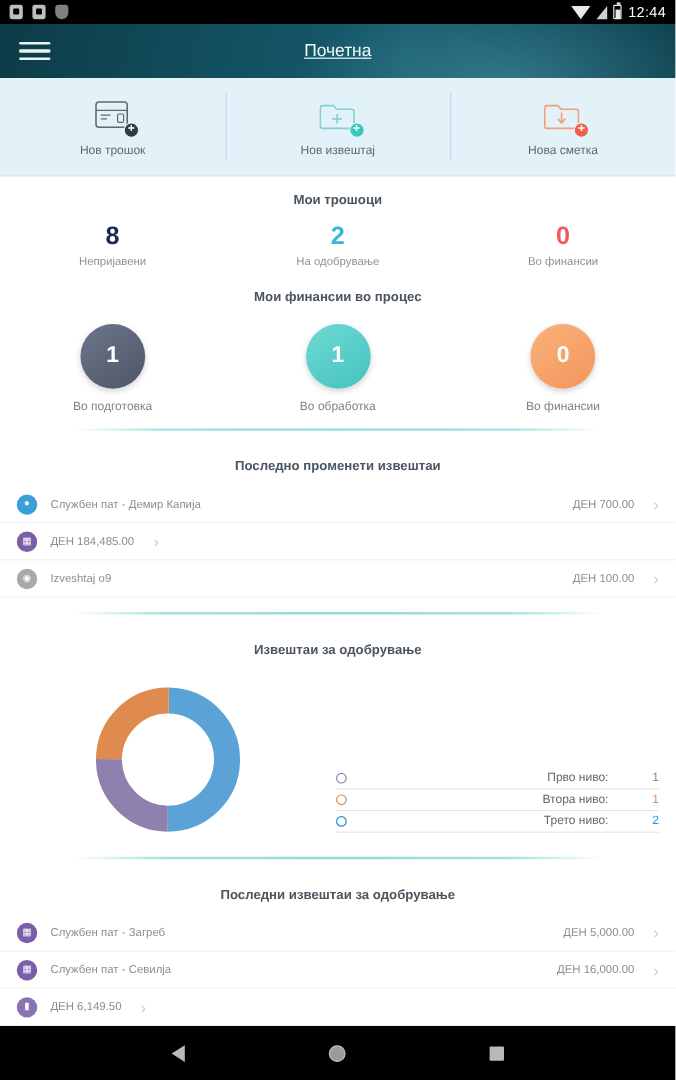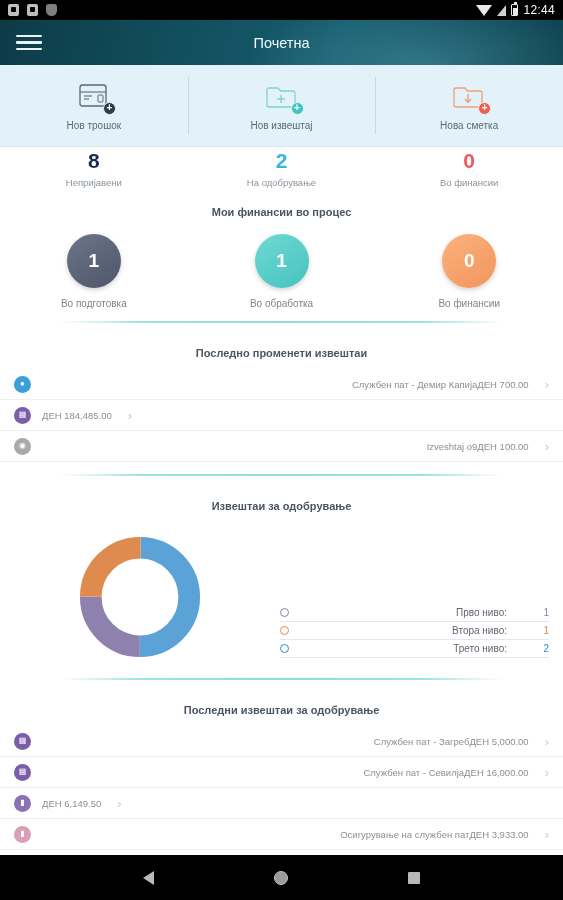--- a/index.html
+++ b/index.html
@@ -44,21 +44,21 @@
   }
   .header::after {
     content:""; position:absolute; right:-40px; bottom:-70px;
     width: 360px; height: 140px; border-radius: 50%;
     background: radial-gradient(ellipse at center, rgba(120,200,215,.30), rgba(120,200,215,0) 70%);
   }
   .burger { margin-left: 16px; width: 26px; cursor: pointer; z-index:2; }
   .burger span { display: block; height: 2.5px; background: #e9f4f6; margin: 4px 0; border-radius: 1px; }
   .header-title {
     position: absolute; left: 0; right: 0; text-align: center;
-    color: #f0fafb; font-size: 14.5px; z-index: 1;
+    color: #f0fafb; font-size: 14.5px; z-index: 1; text-decoration: underline;
   }
 
   
   .actions {
     height: 82px; background: #e3f1f8;
     display: flex; align-items: stretch;
     border-bottom: 1px solid #d4e8f1;
   }
   .action {
     flex: 1; display: flex; flex-direction: column;
@@ -114,21 +114,21 @@
     height: 31px; padding: 0 14px;
     border-bottom: 1px solid #f0f0f2;
     cursor: pointer;
   }
   .row-ic {
     width: 17px; height: 17px; border-radius: 50%;
     display: flex; align-items: center; justify-content: center;
     margin-right: 11px; flex: none;
   }
   .row-ic i { font-style: normal; color: #fff; font-size: 8px; line-height: 1; }
-  .row-name { flex: 1; font-size: 9.5px; color: #8d8d96; overflow: hidden; white-space: nowrap; text-align: right; }
+  .row-name { flex: 1; font-size: 9.5px; color: #8d8d96; overflow: hidden; white-space: nowrap; }
   .row-amt { font-size: 9.5px; color: #8d8d96; margin-right: 16px; }
   .chev { color: #c9c9d0; font-size: 13px; line-height: 1; }
 
   
   .chartblock { display: flex; align-items: flex-start; padding: 4px 0 6px; }
   .donut-wrap { width: 280px; display: flex; justify-content: center; padding-top: 6px; }
   .legend { flex: 1; padding: 78px 14px 0 0; }
   .leg-row {
     display: flex; align-items: center; gap: 20px;
     padding: 3px 0; border-bottom: 1px solid #e6e6ea;
@@ -208,20 +208,21 @@
           <path d="M7 7 h9 l2.5 3 H31 a2 2 0 0 1 2 2 v12 a2 2 0 0 1 -2 2 H7 a2 2 0 0 1 -2 -2 V9 a2 2 0 0 1 2 -2 z" fill="none" stroke="#f0a07c" stroke-width="1.3"></path>
           <line x1="19" y1="13" x2="19" y2="21" stroke="#f0a07c" stroke-width="1.4"></line>
           <path d="M16 18 l3 3.4 l3 -3.4" fill="none" stroke="#f0a07c" stroke-width="1.4"></path>
         </svg>
         <span class="badge" style="background:#f0604f">+</span>
       </div>
       <div class="action-label">Нова сметка</div>
     </div>
   </div>
 
+  <div class="sec-title">Мои трошоци</div>
   <div class="stats">
     <div class="stat">
       <div class="stat-num" style="color:#1b2a52">8</div>
       <div class="stat-lbl">Непријавени</div>
     </div>
     <div class="stat">
       <div class="stat-num" style="color:#35b8e0">2</div>
       <div class="stat-lbl">На одобрување</div>
     </div>
     <div class="stat">

